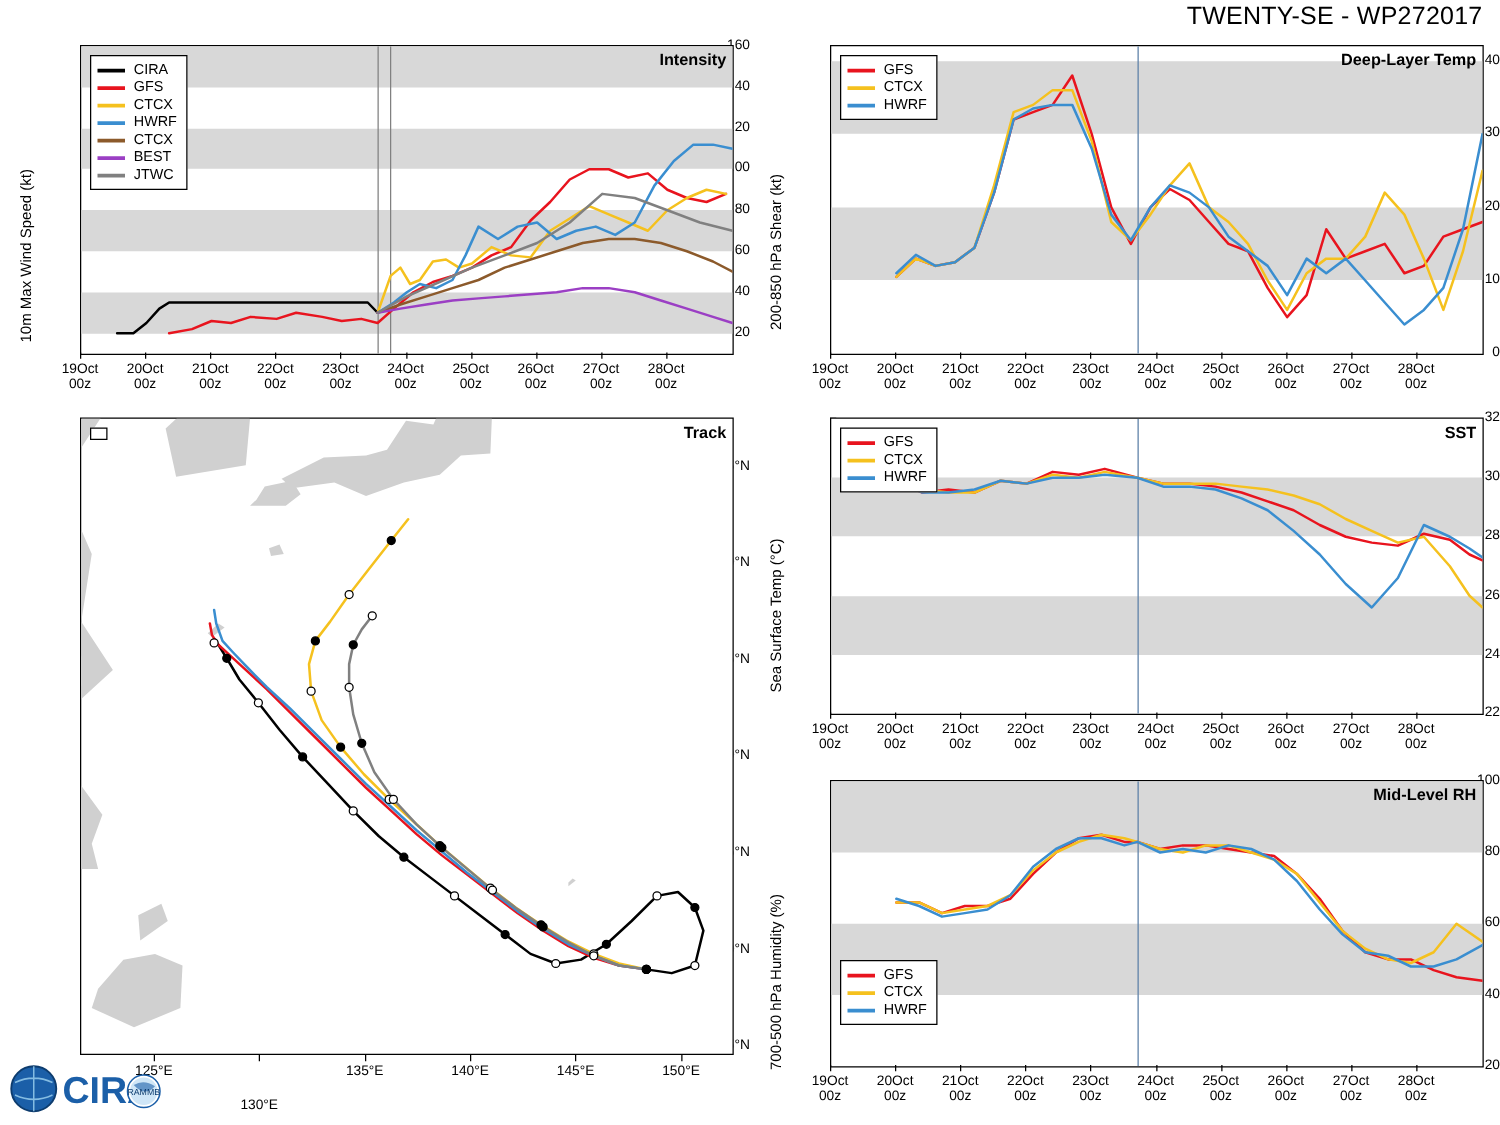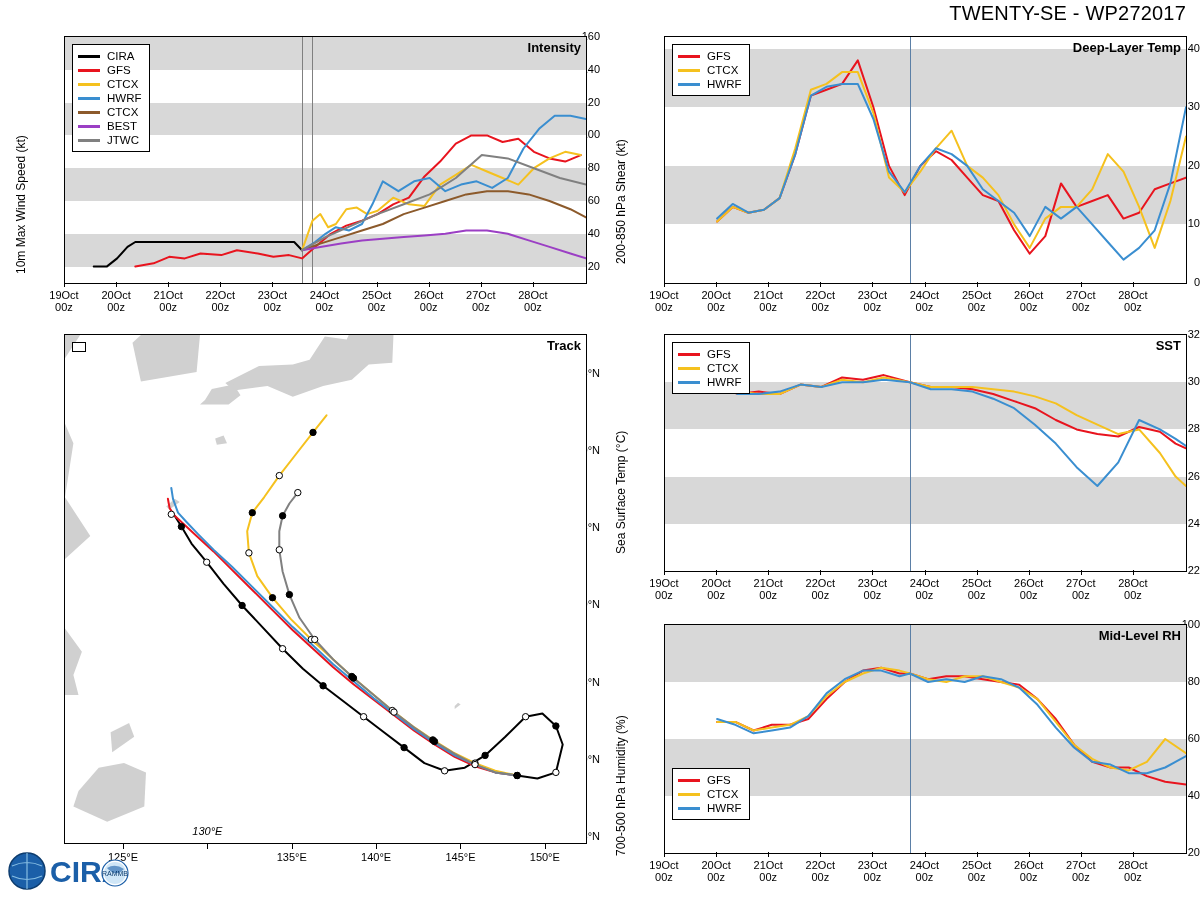--- a/index.html
+++ b/index.html
@@ -236,21 +236,21 @@
           <circle cx="224.4" cy="259.6" r="3.2" fill="#000" stroke="#000" stroke-width="1"></circle>
           <circle cx="214.3" cy="214.8" r="3.2" fill="#fff" stroke="#000" stroke-width="1"></circle>
           <circle cx="217.6" cy="180.8" r="3.2" fill="#000" stroke="#000" stroke-width="1"></circle>
           <circle cx="232.8" cy="157.6" r="3.2" fill="#fff" stroke="#000" stroke-width="1"></circle>
         </svg>
       </div>
     <div id="track-xticks">
         <div class="xtickmark" style="left: 123.048px; top: 518px;"></div>
         <div class="xtick" style="left: 123.048px; top: 525px;">125°E</div>
         <div class="xtickmark" style="left: 207.403px; top: 518px;"></div>
-        <div class="xtick" style="left: 207.403px; top: 499px; font-style: italic;">130°E</div>
+        <div class="xtick" style="left: 207.403px; top: 552px;">130°E</div>
         <div class="xtickmark" style="left: 291.758px; top: 518px;"></div>
         <div class="xtick" style="left: 291.758px; top: 525px;">135°E</div>
         <div class="xtickmark" style="left: 376.113px; top: 518px;"></div>
         <div class="xtick" style="left: 376.113px; top: 525px;">140°E</div>
         <div class="xtickmark" style="left: 460.468px; top: 518px;"></div>
         <div class="xtick" style="left: 460.468px; top: 525px;">145°E</div>
         <div class="xtickmark" style="left: 544.823px; top: 518px;"></div>
         <div class="xtick" style="left: 544.823px; top: 525px;">150°E</div>
       </div>
     <div class="legend" id="track-legend" style="left:72px;top:16px;"></div>

